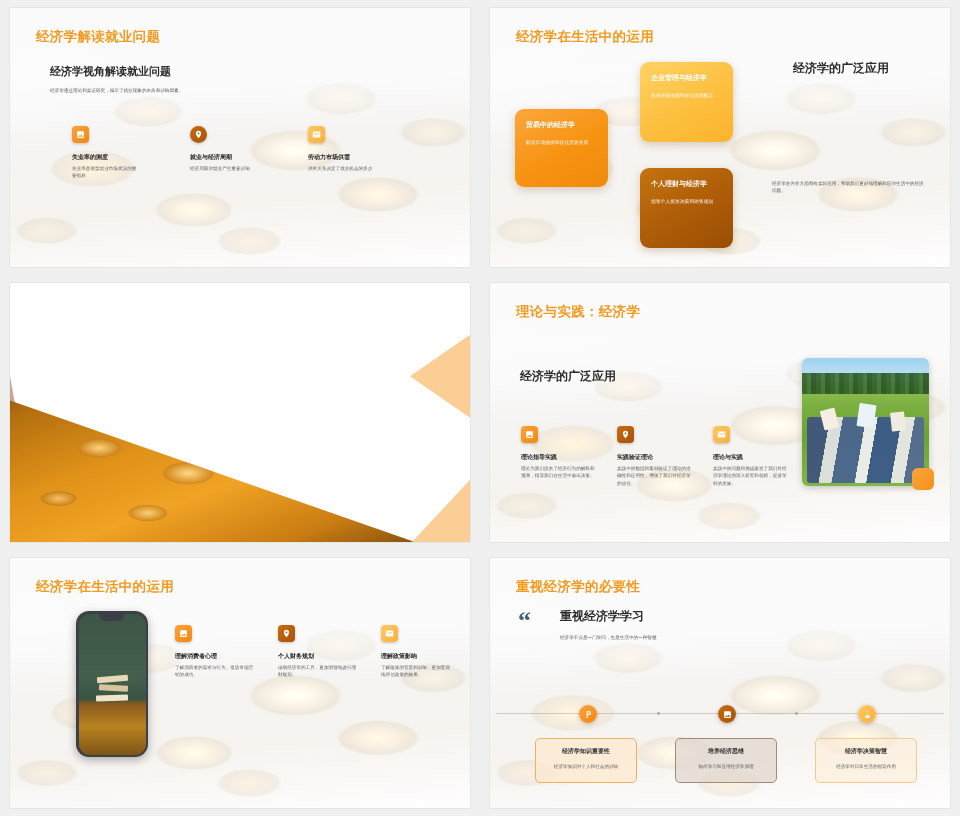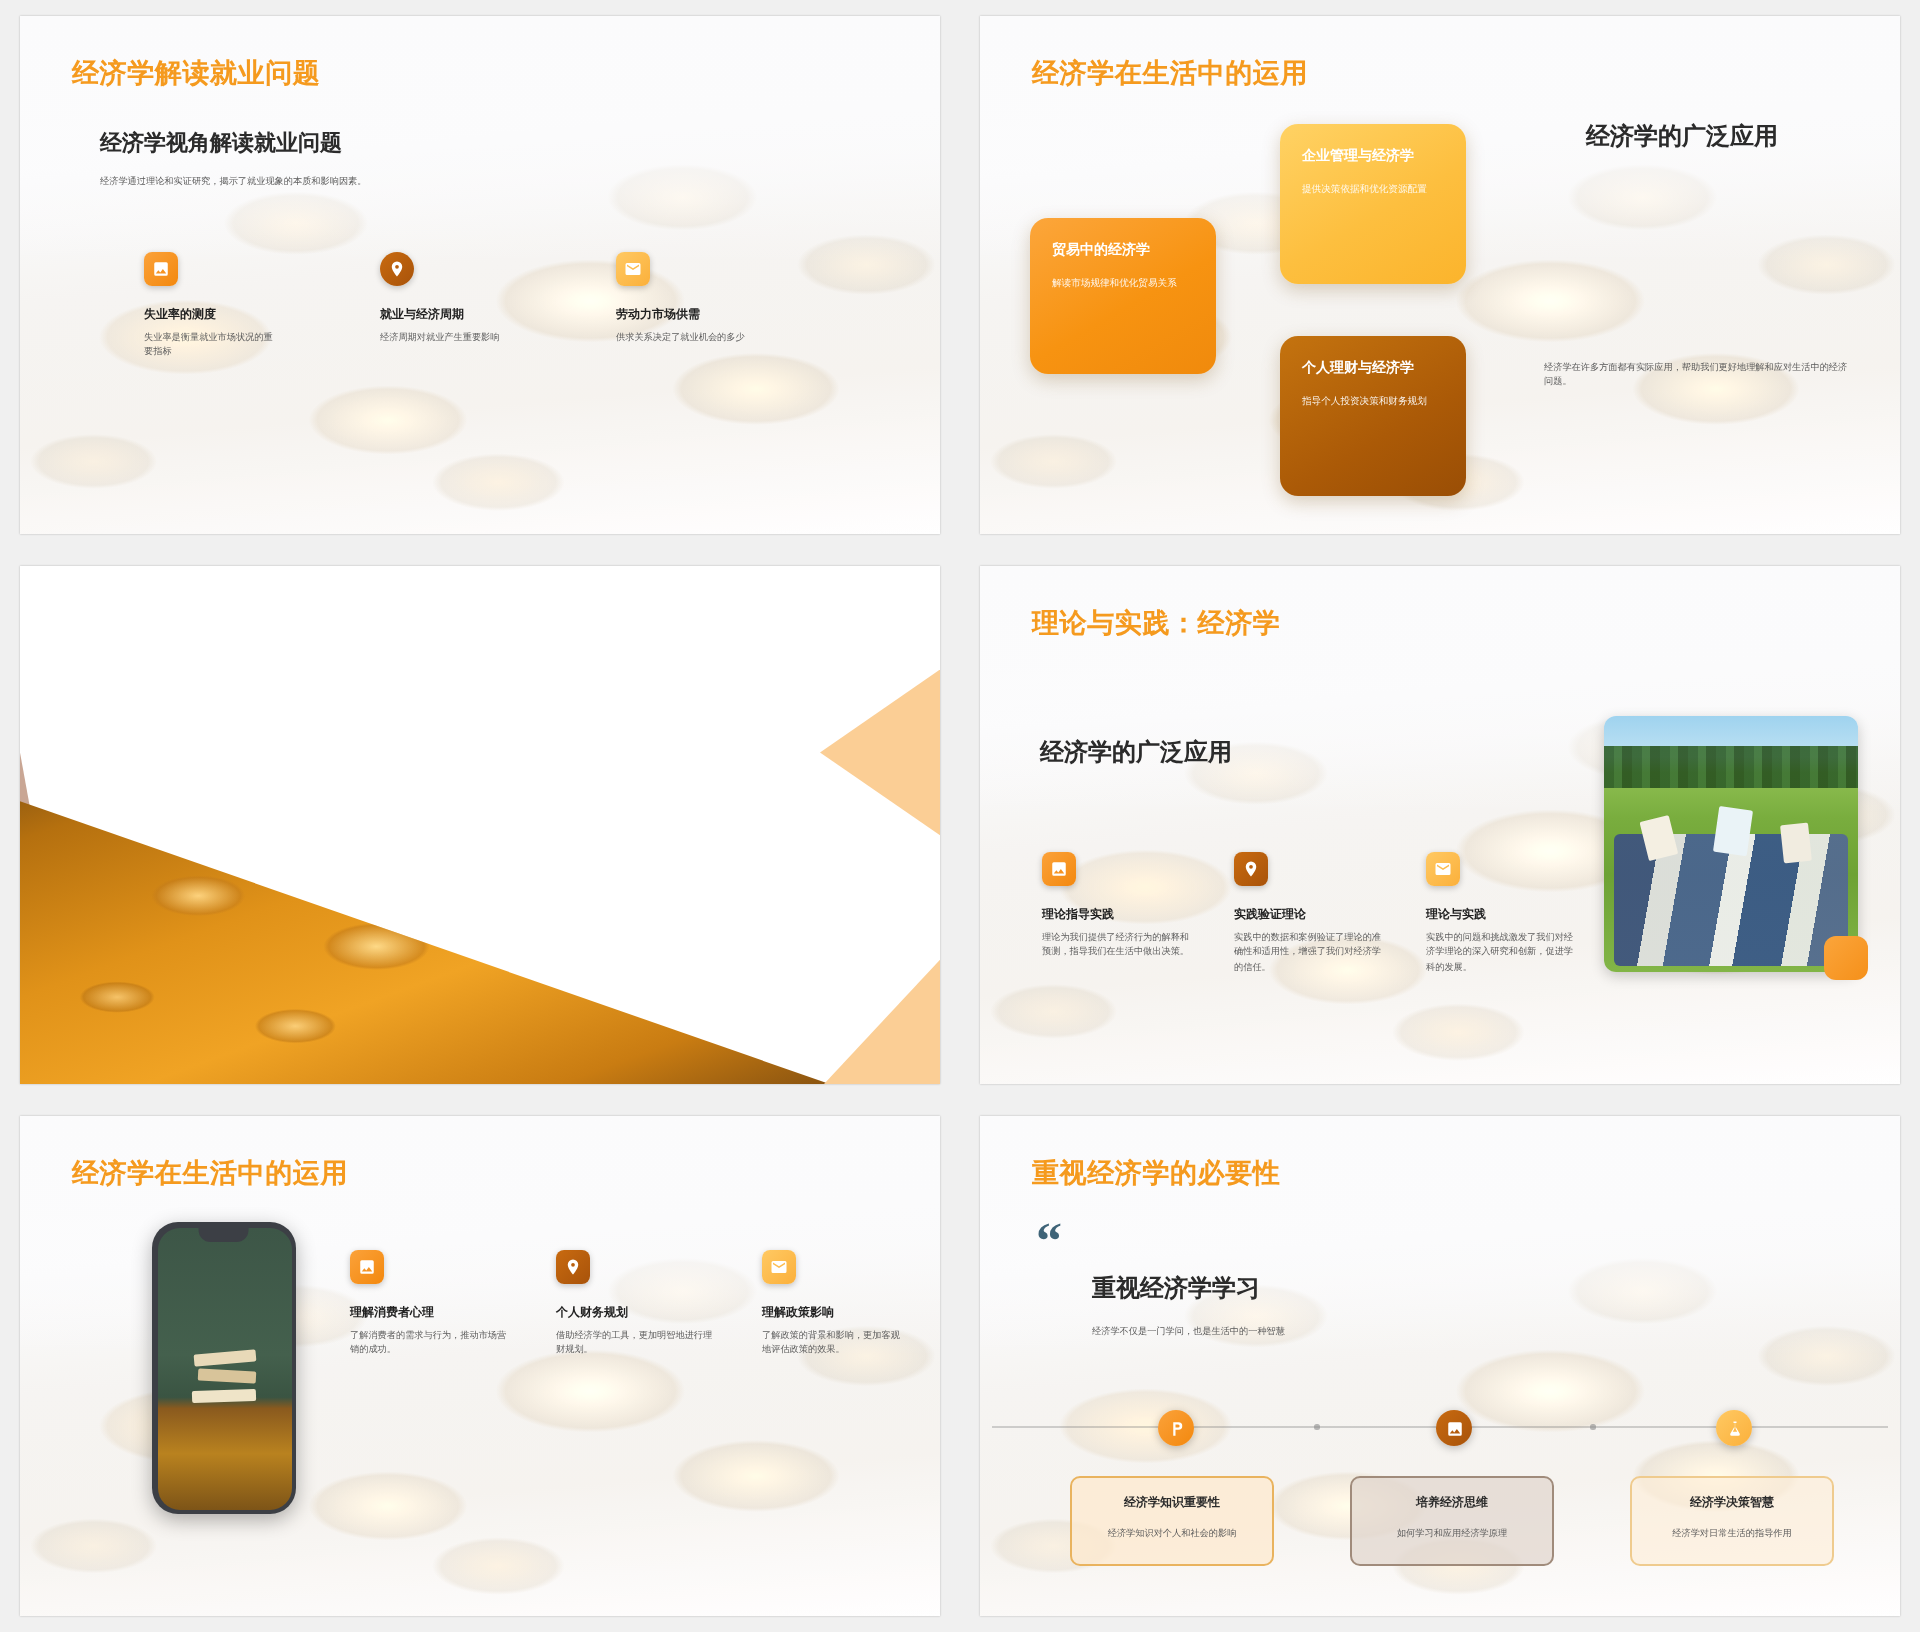--- a/index.html
+++ b/index.html
@@ -369,21 +369,21 @@
   </div>
 
   <div class="slide-wrap">
     <div class="slide">
       <div class="coinbg soft"></div>
       <div class="fade-top"></div>
 
       <div class="slide-title">重视经济学的必要性</div>
 
       <div class="quote-mark" style="left:28px;top:54px;">“</div>
-      <div style="position:absolute;left:56px;top:50px;margin-top:28px;">
+      <div style="position:absolute;left:70px;top:50px;">
         <div class="h2big">重视经济学学习</div>
         <div class="para" style="margin-top:9px;">经济学不仅是一门学问，也是生活中的一种智慧</div>
       </div>
 
       <div class="timeline" style="left:6px;right:6px;top:155px;"></div>
       <div class="tl-dot" style="left:167px;top:154px;"></div>
       <div class="tl-dot" style="left:305px;top:154px;"></div>
 
       <div class="node-ico ico-a" style="left:89px;top:147px;">
         <svg viewBox="0 0 24 24">

